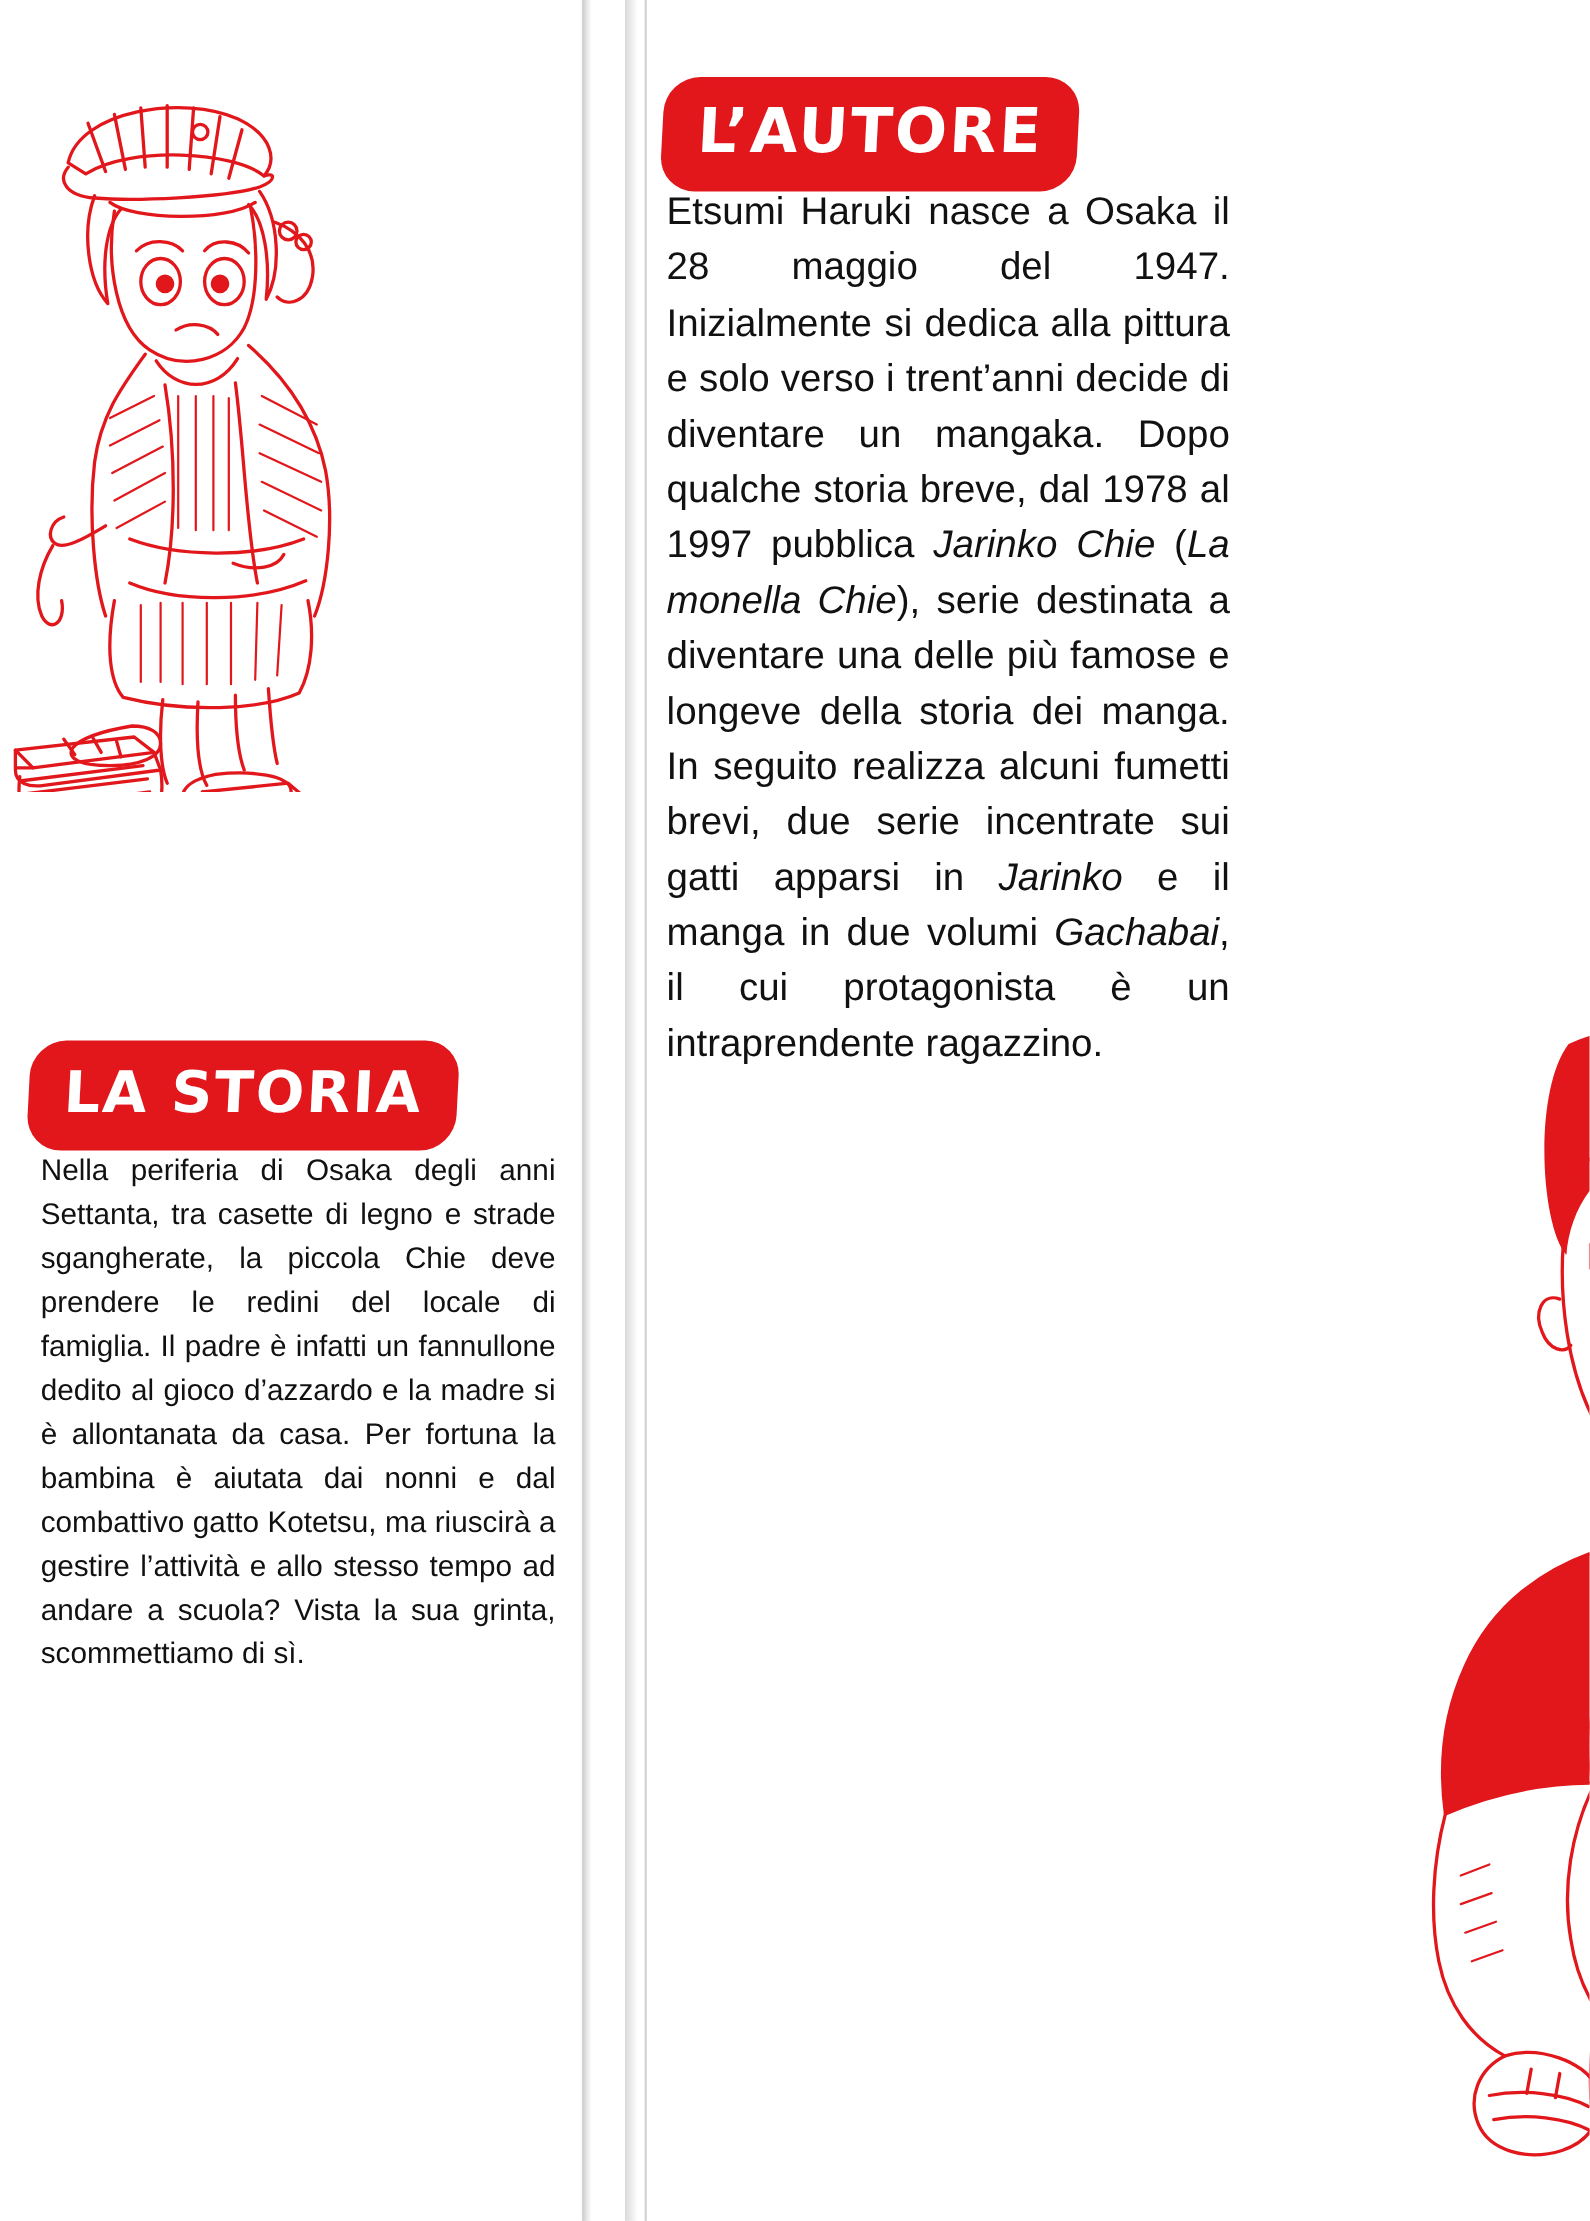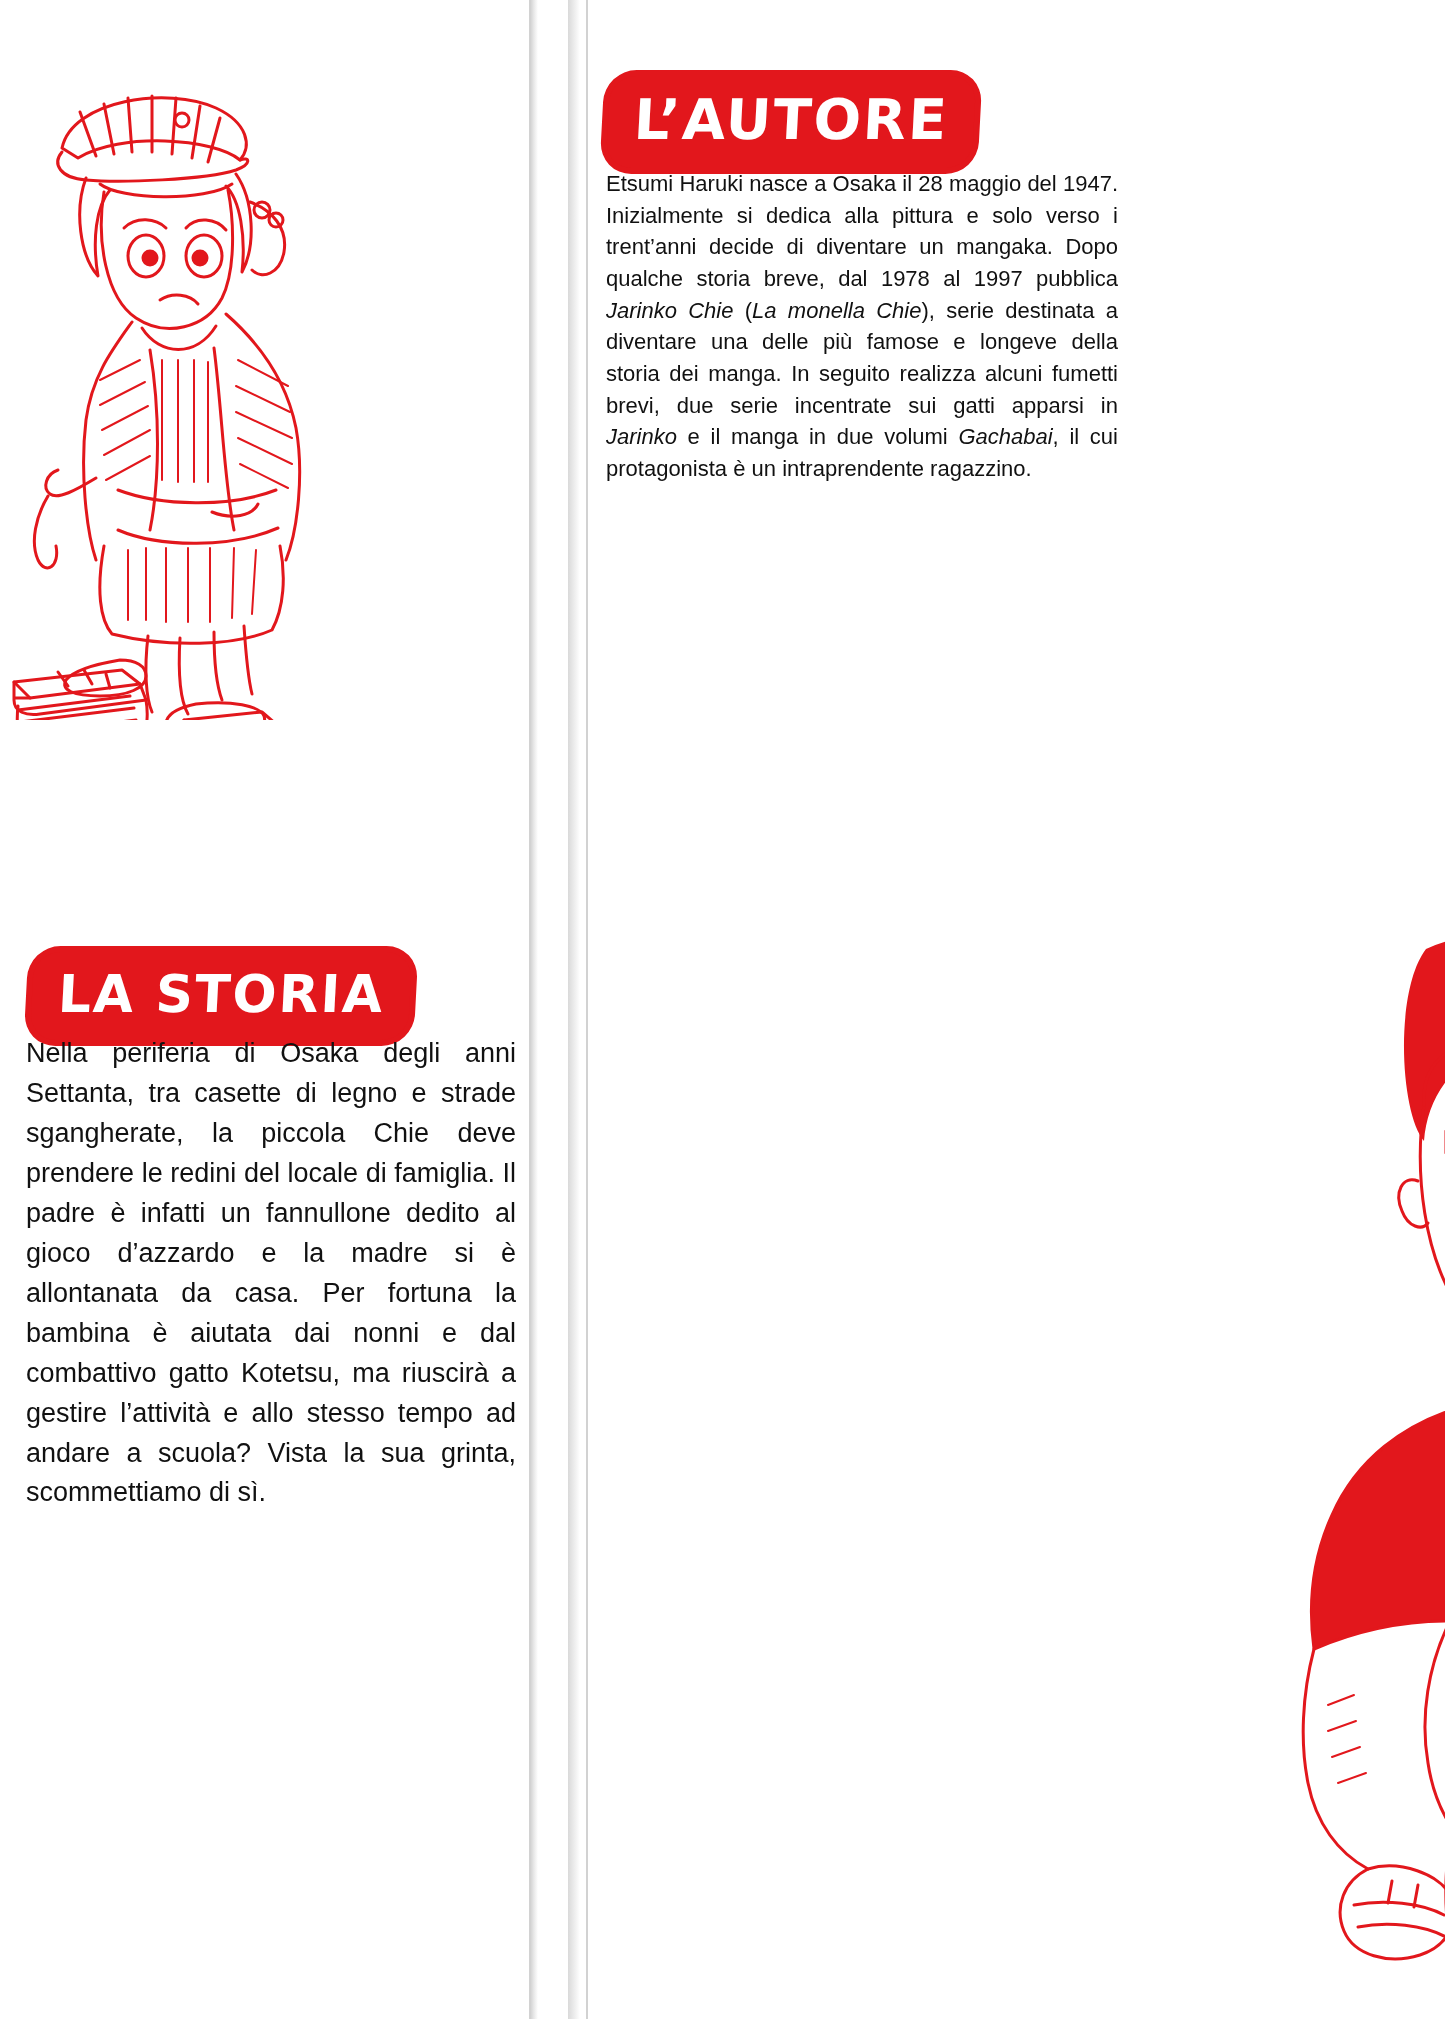--- a/index.html
+++ b/index.html
@@ -81,41 +81,41 @@
   #storia-heading {
     font-size: 52px;
     position: absolute;
     left: 32px;
     top: 952px;
   }
 
   
   .body-text {
     font-family: "Liberation Sans", sans-serif;
-    font-size: 22px;
+    font-size: 35px;
     line-height: 1.44;
     text-align: justify;
     color: #111111;
   }
   #autore-text {
     position: absolute;
     left: 18px;
     top: 168px;
     width: 512px;
   }
   #autore-text p { margin: 0; }
   #storia-text {
     position: absolute;
     left: 26px;
     top: 1034px;
     width: 490px;
     font-size: 27px;
     line-height: 1.48;
   }
-  #storia-text p { margin: 0; }
+  #storia-text p { margin: 11px; }
   em { font-style: italic; }
 
   
   .illustration {
     position: absolute;
   }
   #chie-illustration {
     left: 0px;
     top: 60px;
     width: 340px;

